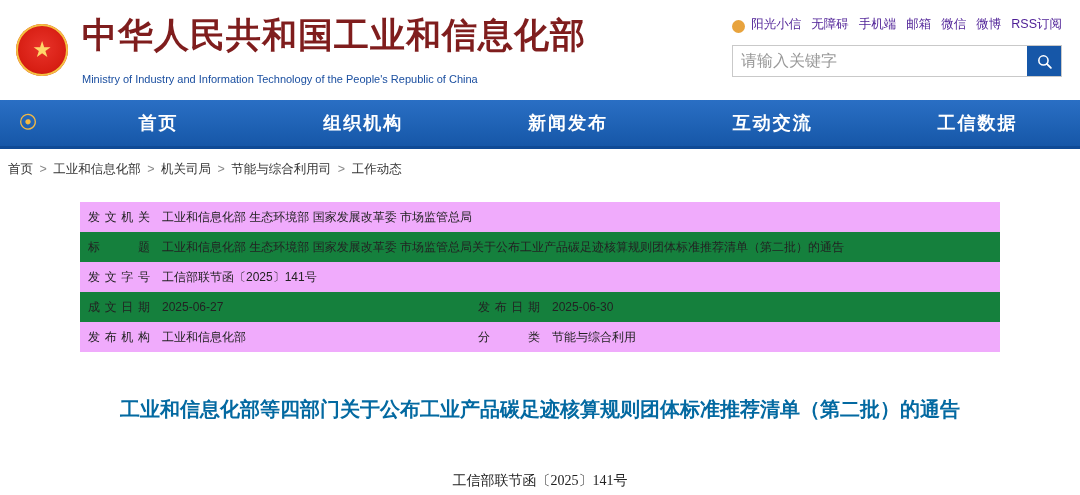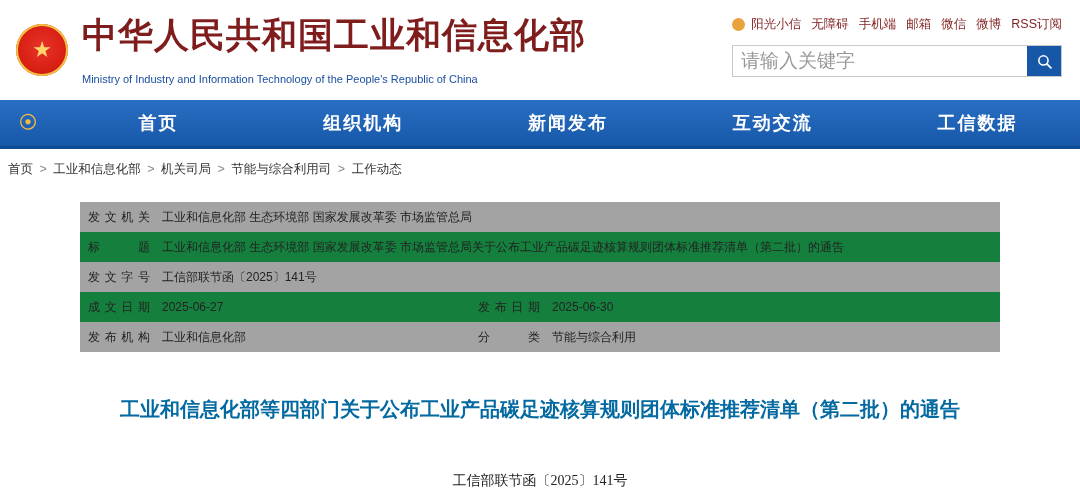--- a/index.html
+++ b/index.html
@@ -67,23 +67,24 @@
   
   .top-right {
     position: absolute;
     right: 18px;
     top: 16px;
     width: 330px;
   }
   .top-links {
     display: flex;
     justify-content: flex-end;
+    align-items: center;
     gap: 10px;
     font-size: 12.5px;
-    color: #7f1d1d;
+    color: #4c1d95;
   }
   .top-links .link {
     cursor: pointer;
     white-space: nowrap;
   }
   .top-links .sun-icon {
     width: 13px;
     height: 13px;
     border-radius: 50%;
     background: #e8a33d;
@@ -99,21 +100,21 @@
     border: 1px solid #c9c9c9;
     height: 30px;
     background: #fff;
   }
   .search-input {
     flex: 1;
     border: none;
     outline: none;
     height: 28px;
     padding: 0 8px;
-    font-size: 19px;
+    font-size: 16px;
     color: #333;
     font-family: "Liberation Sans", sans-serif;
   }
   .search-input::placeholder { color: #999; }
   .search-btn {
     width: 34px;
     height: 30px;
     background: #1657a8;
     border: none;
     cursor: pointer;
@@ -168,21 +169,21 @@
   .meta-wrap {
     width: 920px;
     margin: 14px auto 0 auto;
   }
   .meta-table {
     width: 100%;
     border-collapse: collapse;
     font-size: 12px;
     color: #222;
   }
-  .meta-table tr.odd td { background: #a3a3a3; }
+  .meta-table tr.odd td { background: #f0abfc; }
   .meta-table tr.even td { background: #15803d; }
   .meta-table td {
     padding: 6px 6px;
     vertical-align: middle;
     line-height: 1.5;
   }
   .meta-label {
     width: 62px;
     text-align: justify;
     text-align-last: justify;

